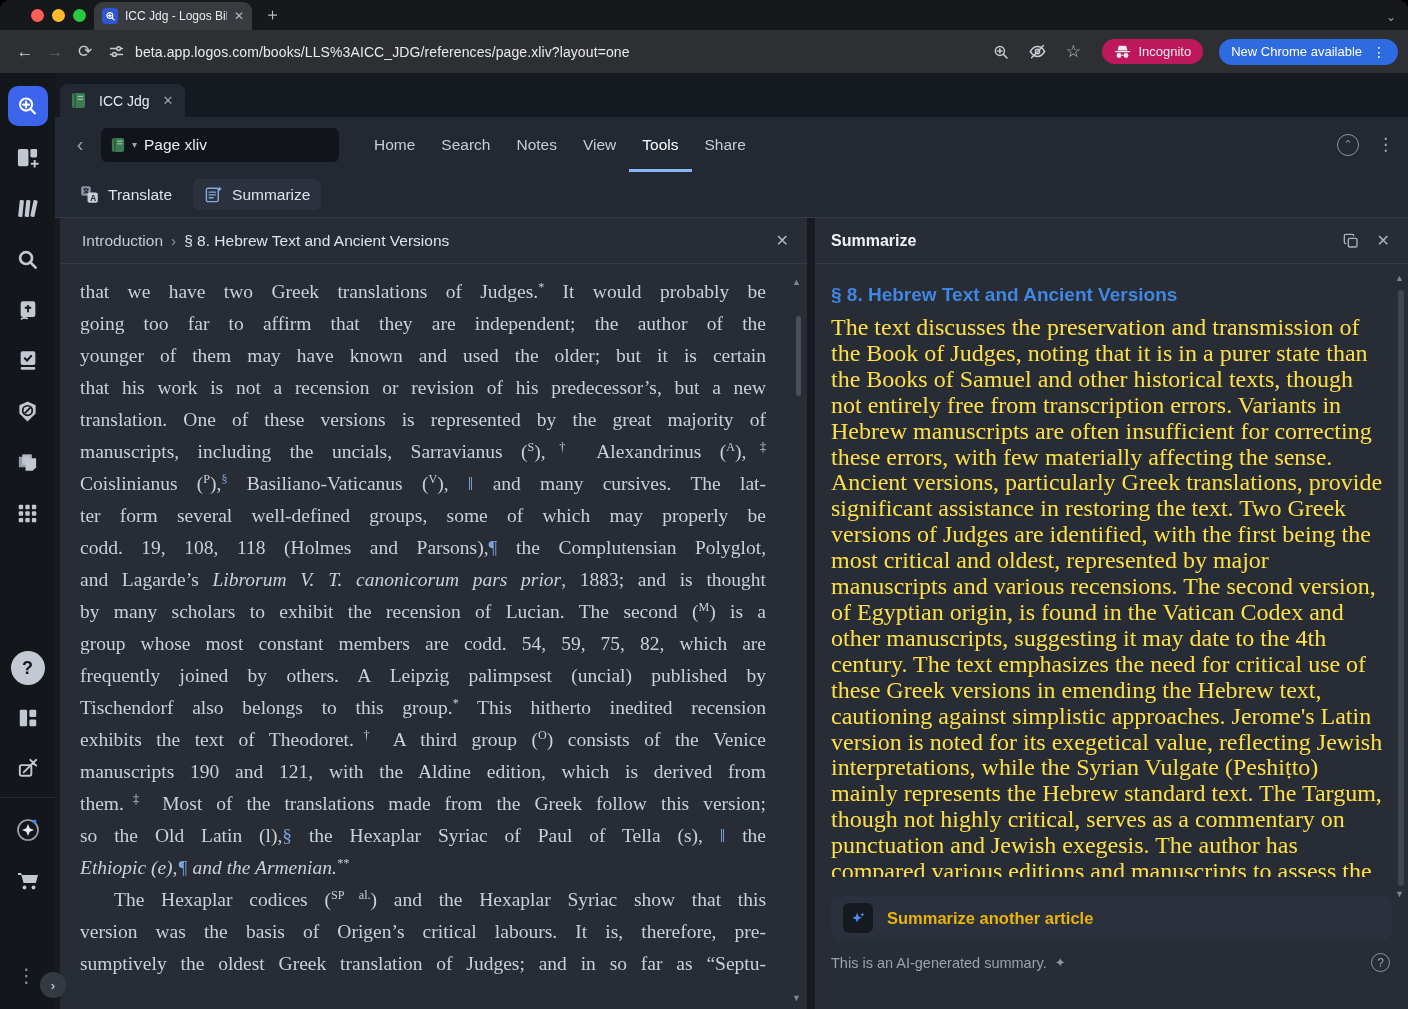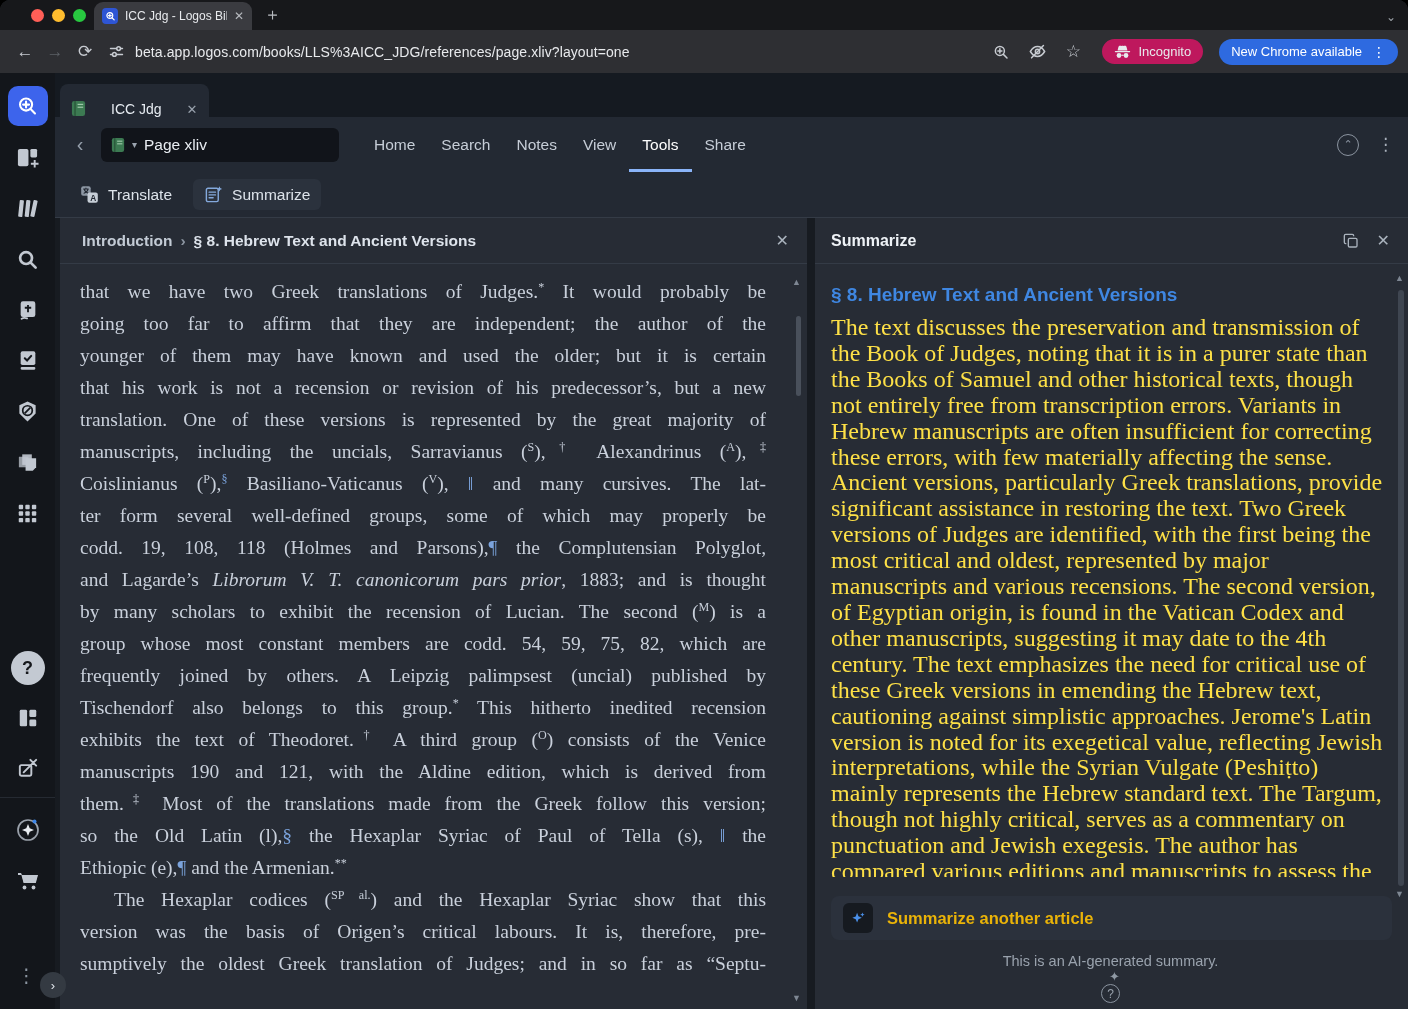--- a/index.html
+++ b/index.html
@@ -44,21 +44,21 @@
   .sb-tile.active { background:#3d64ec; }
   .sb-divider { position:absolute; left:0; width:55px; height:1px; background:#252a32; }
   .sb-dots { position:absolute; left:17px; color:#8b95a1; font-size:19px; line-height:9px; letter-spacing:0; text-align:center; }
   .sb-expand { position:absolute; left:40px; width:26px; height:26px; border-radius:50%;
                background:#343a42; color:#dfe4ea; display:flex; align-items:center; justify-content:center;
                font-size:13px; z-index:6; }
 
   .main { flex:1; display:flex; flex-direction:column; min-width:0; }
   .app-tabrow { height:44px; background:#151a21; display:flex; align-items:flex-end; padding-left:5px; }
   .app-tab { height:33px; background:#232933; border-radius:8px 8px 0 0; display:flex;
-             align-items:flex-end; gap:25px; padding:0 12px 0 11px; }
+             align-items:center; gap:13px; padding:0 12px 0 11px; }
   .app-tab-title { color:#e6ebf1; font-size:14px; }
   .icon-x { color:#98a1ac; font-size:13px; }
 
   .navrow { height:55px; background:#232933; display:flex; align-items:center; padding:0 14px 0 12px; }
   .back-chev { color:#97a1ad; font-size:20px; width:26px; text-align:center; }
   .pagebox { width:238px; height:34px; background:#11141a; border-radius:6px; display:flex;
              align-items:center; gap:7px; padding:0 10px; margin-left:8px; }
   .pagebox .chev-down { color:#9aa3ae; font-size:10px; }
   .pagebox-value { color:#e9edf2; font-size:15.5px; }
   .nav-items { display:flex; align-items:center; margin-left:22px; height:100%; }
@@ -76,54 +76,54 @@
              padding:6px 11px; border-radius:6px; }
   .act-btn.on { background:#2b323d; }
 
   
   .content { flex:1; display:flex; min-height:0; background:#171b21; }
   .panel { background:#272c35; display:flex; flex-direction:column; min-height:0; position:relative; }
   .panel.reader { width:747px; margin-left:5px; flex:none; }
   .panel.summary { flex:1; margin-left:8px; }
   .panel-head { height:46px; border-bottom:1px solid #343b46; display:flex; align-items:center;
                 padding:0 18px 0 22px; flex:none; }
-  .crumb { font-size:15.5px; color:#c3cbd5; display:flex; gap:8px; align-items:center;font-weight:bold; }
+  .crumb { font-size:15.5px; color:#c3cbd5; display:flex; gap:8px; align-items:center; }
   .crumb .sep { color:#8b94a0; }
   .crumb .sect { color:#dde3eb; }
   .head-spacer { flex:1; }
   .panel-title { color:#eef2f6; font-size:16px; font-weight:700; }
   .head-ic { color:#aab3bd; margin-left:18px; display:flex; align-items:center; font-size:16px; }
 
   
   .reader-body { padding:12px 0 0 20px; overflow:hidden; flex:1; }
   .tline { width:686px; height:32px; line-height:32px; overflow:hidden;
            font-family:"Liberation Serif","DejaVu Serif",serif; font-size:19.5px; color:#c9d0db;
            text-align:justify; text-align-last:justify; }
-  .tline.rag { text-align-last:left; }
+  .tline.rag { text-align-last:left;font-style:italic; }
   .tline.ind { text-indent:34px; }
   .s-sup { vertical-align:super; font-size:0.62em; line-height:0; }
   .s-supb { vertical-align:super; font-size:0.62em; line-height:0; color:#7ba3dc; }
   .s-b { color:#7ba3dc; }
   .s-i { font-style:italic; }
 
   
   .sb-arrow { position:absolute; color:#7e8793; font-size:9px; line-height:9px; }
   .v-thumb { position:absolute; background:#49505b; border-radius:3px; }
 
   
   .sum-body { padding:20px 24px 0 16px; overflow:hidden; flex:none; }
   .sum-heading { color:#3f87e2; font-size:19px; font-weight:700; margin-bottom:9px; }
   .sum-text { font-family:"Liberation Serif","DejaVu Serif",serif; font-size:24px; line-height:25.9px;
               color:#fde047; width:552px; height:562px; overflow:hidden; }
   .sum-btn { margin:19px 16px 0 16px; height:44px; background:#2b313c; border-radius:8px;
              display:flex; align-items:center; gap:14px; padding:0 12px; flex:none; }
   .sum-btn-ic { width:30px; height:30px; border-radius:6px; background:#161a20; display:flex;
                 align-items:center; justify-content:center; color:#4a8fe8; font-size:15px; }
   .sum-btn-label { color:#eab308; font-size:16.5px; font-weight:700; }
-  .sum-footer { display:flex; align-items:center; padding:13px 18px 0 16px;flex-direction:column; }
+  .sum-footer { display:flex; align-items:center; padding:13px 18px 0 16px; }
   .sum-note { color:#99a2ad; font-size:14.5px; }
   .spark-sm { color:#8f99a4; font-size:13px; margin-left:8px; }
   .foot-spacer { flex:1; }
   .help-circ { width:19px; height:19px; border-radius:50%; border:1.5px solid #8b94a0; color:#9aa3ae;
                display:flex; align-items:center; justify-content:center; font-size:12px; }
 
   .hl-q { width:34px; height:34px; border-radius:50%; background:#c3c9d2; color:#15171b;
           display:flex; align-items:center; justify-content:center; font-size:18px; font-weight:700; }
 </style>
 </head>

